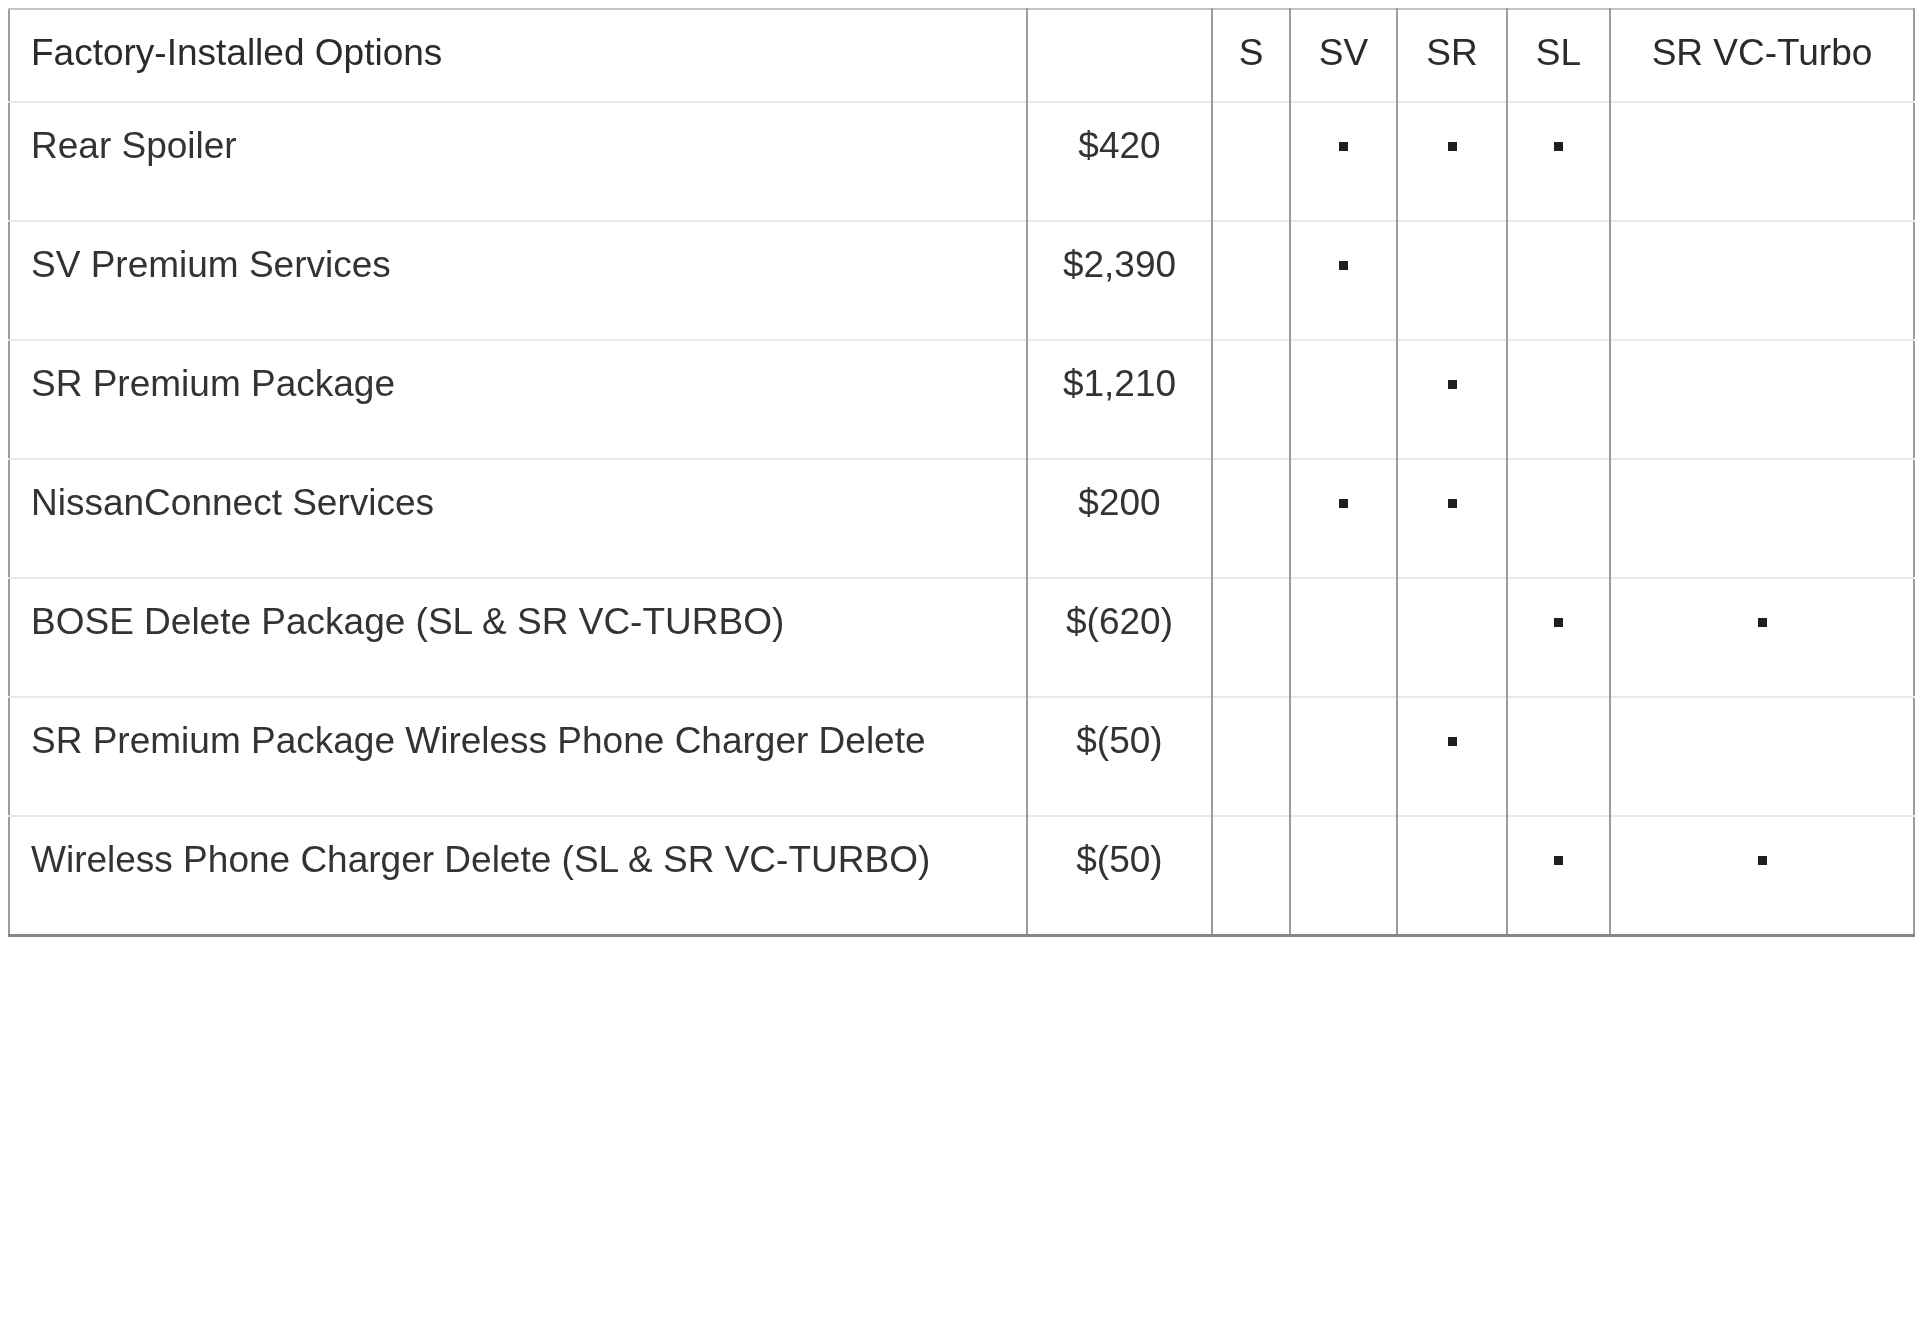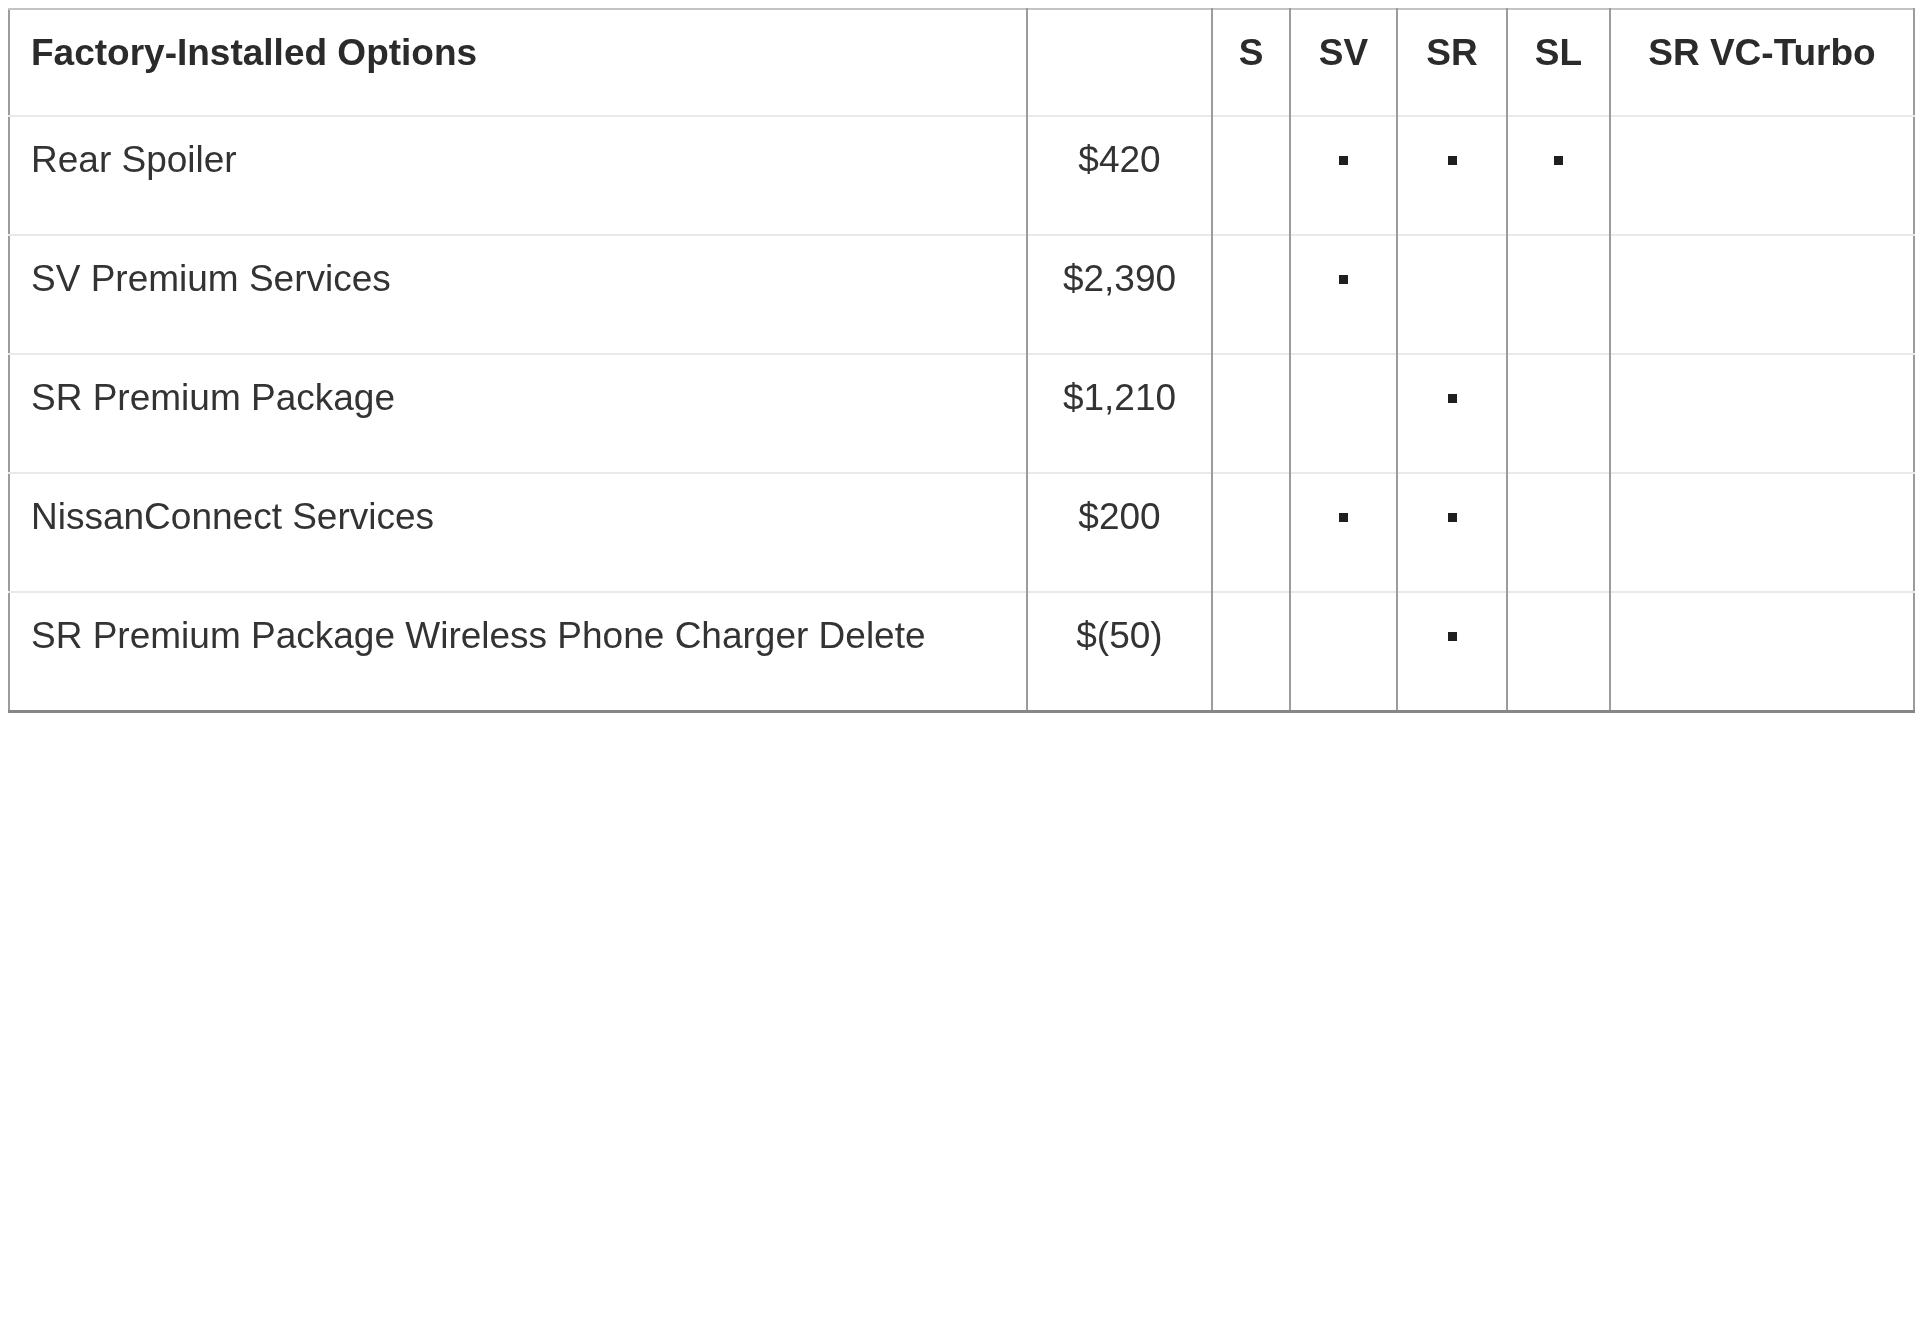--- a/index.html
+++ b/index.html
@@ -45,22 +45,22 @@
     font-weight: normal;
     overflow: hidden;
     white-space: nowrap;
   }
   th.name-cell, td.name-cell {
     border-left: none;
     text-align: left;
     padding-left: 21px;
   }
   thead th {
-    height: 107px;
-    font-weight: bold;
+    height: 93px;
+    font-weight: normal;
     color: #2b2b2b;
   }
   tbody td {
     height: 119px;
     border-top: 2px solid #e9e9e9;
   }
   .dot {
     display: inline-block;
     width: 9px;
     height: 9px;
@@ -125,23 +125,41 @@
         <tr>
           <td class="name-cell">NissanConnect Services</td>
           <td>$200</td>
           <td></td>
           <td><span class="dot" style="background: rgb(31, 31, 31);"></span></td>
           <td><span class="dot" style="background: rgb(31, 31, 31);"></span></td>
           <td></td>
           <td></td>
         </tr>
         <tr>
+          <td class="name-cell">BOSE Delete Package (SL &amp; SR VC-TURBO)</td>
+          <td>$(620)</td>
+          <td></td>
+          <td></td>
+          <td></td>
+          <td><span class="dot" style="background: rgb(31, 31, 31);"></span></td>
+          <td><span class="dot" style="background: rgb(31, 31, 31);"></span></td>
+        </tr>
+        <tr>
           <td class="name-cell">SR Premium Package Wireless Phone Charger Delete</td>
           <td>$(50)</td>
           <td></td>
           <td></td>
           <td><span class="dot" style="background: rgb(31, 31, 31);"></span></td>
           <td></td>
           <td></td>
         </tr>
+        <tr>
+          <td class="name-cell">Wireless Phone Charger Delete (SL &amp; SR VC-TURBO)</td>
+          <td>$(50)</td>
+          <td></td>
+          <td></td>
+          <td></td>
+          <td><span class="dot" style="background: rgb(31, 31, 31);"></span></td>
+          <td><span class="dot" style="background: rgb(31, 31, 31);"></span></td>
+        </tr>
       </tbody>
   </table>
 </div>
 
 </body></html>

